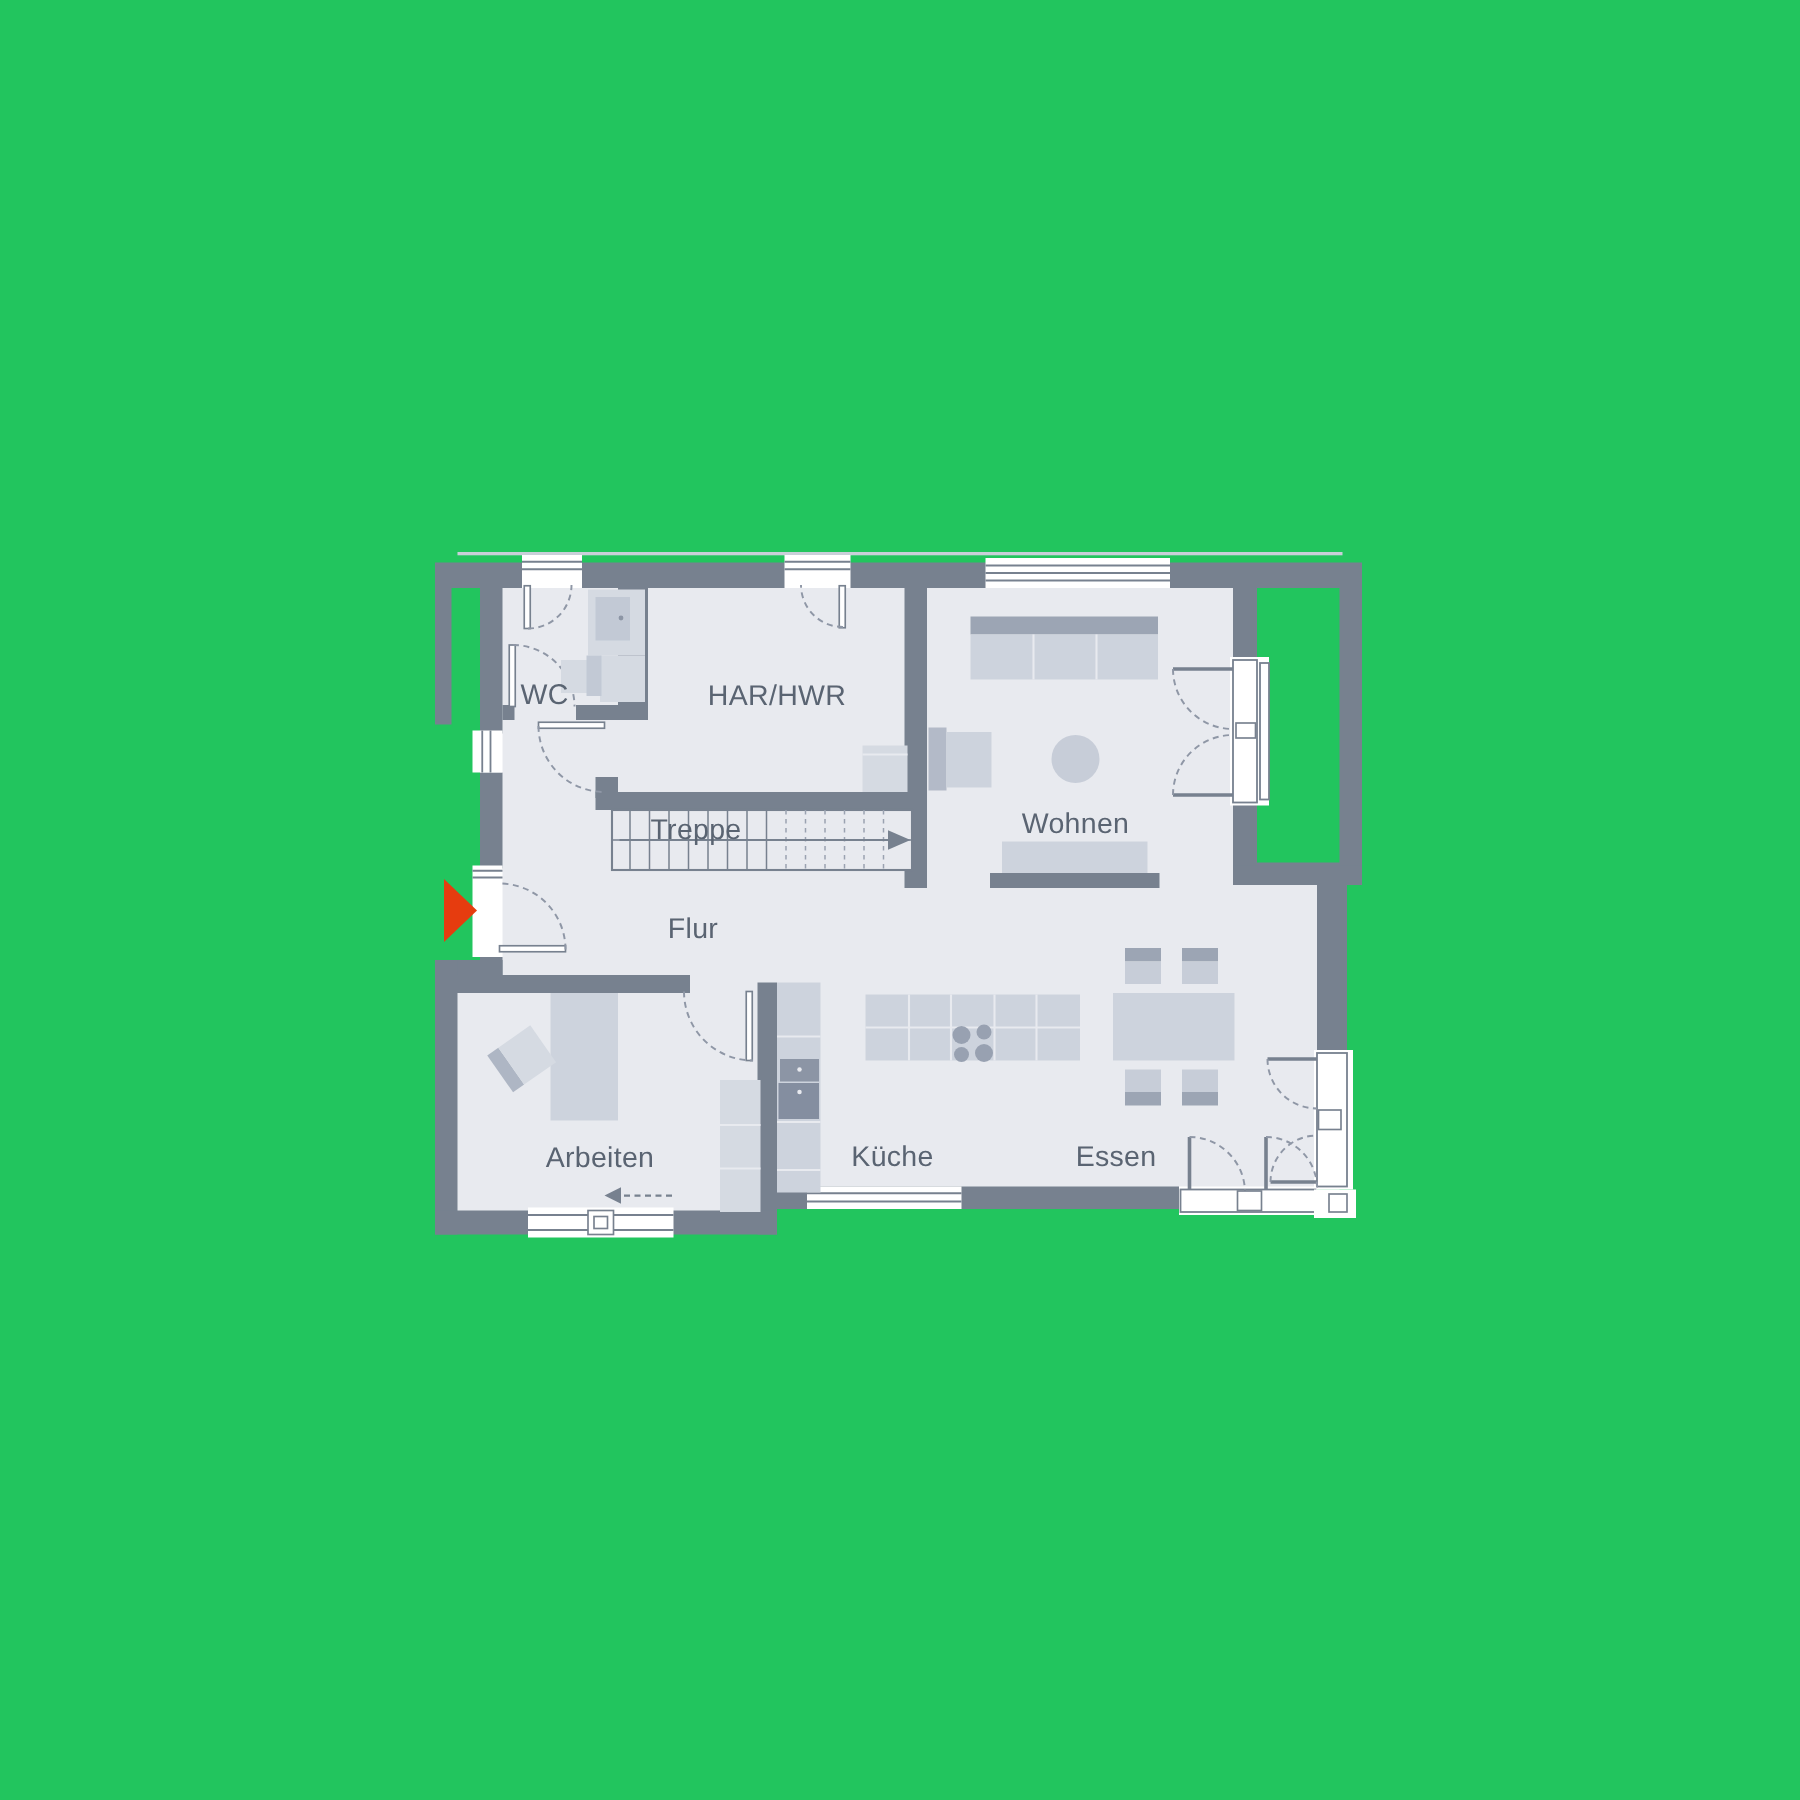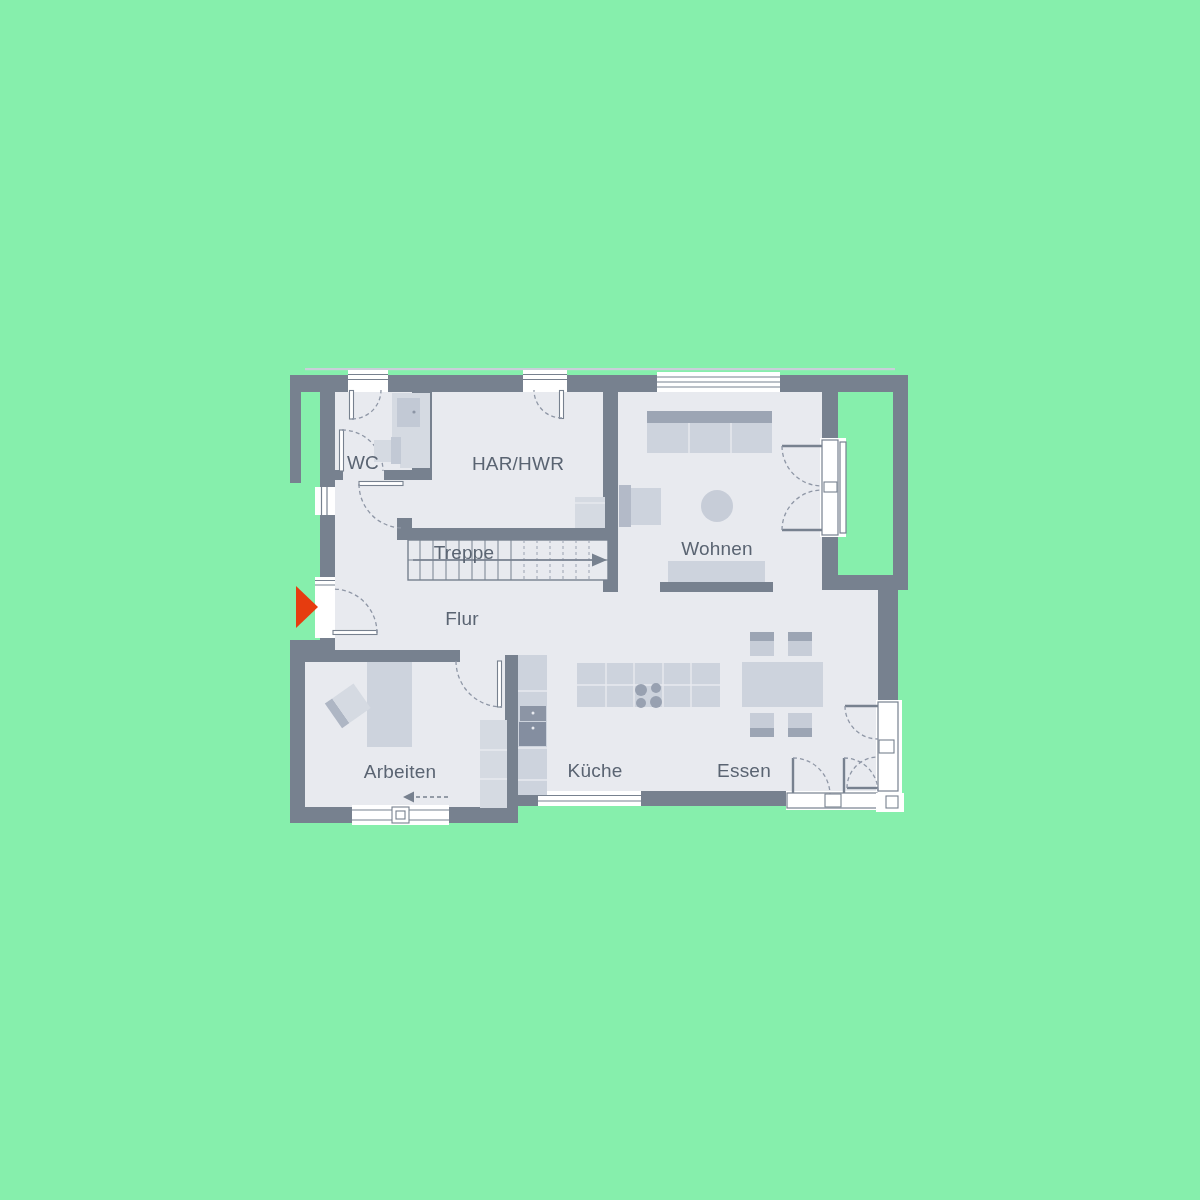--- a/index.html
+++ b/index.html
@@ -1,16 +1,16 @@
 <!DOCTYPE html>
 <html><head>
 <meta charset="utf-8">
 <style>
   html,body{margin:0;padding:0;background:#ffffff;}
-  .stage{position:relative;width:1200px;height:1200px;background:#86efac;overflow:hidden;
+  .stage{position:relative;width:1200px;height:1200px;background:#22c55e;overflow:hidden;
          font-family:"Liberation Sans", sans-serif;}
   svg{position:absolute;left:0;top:0;}
   .room-label{fill:#5A6472;font-size:19px;font-weight:500;letter-spacing:.2px;
               font-family:"Liberation Sans", sans-serif;text-anchor:middle;}
   .wall{fill:#77818F;}
   .floor{fill:#E8EAEF;}
   .winw{fill:#FFFFFF;}
   .frameln{stroke:#77818F;stroke-width:1.2;fill:none;}
   .leaf{fill:#FFFFFF;stroke:#77818F;stroke-width:1.1;}
   .leafline{stroke:#77818F;stroke-width:2.4;}

